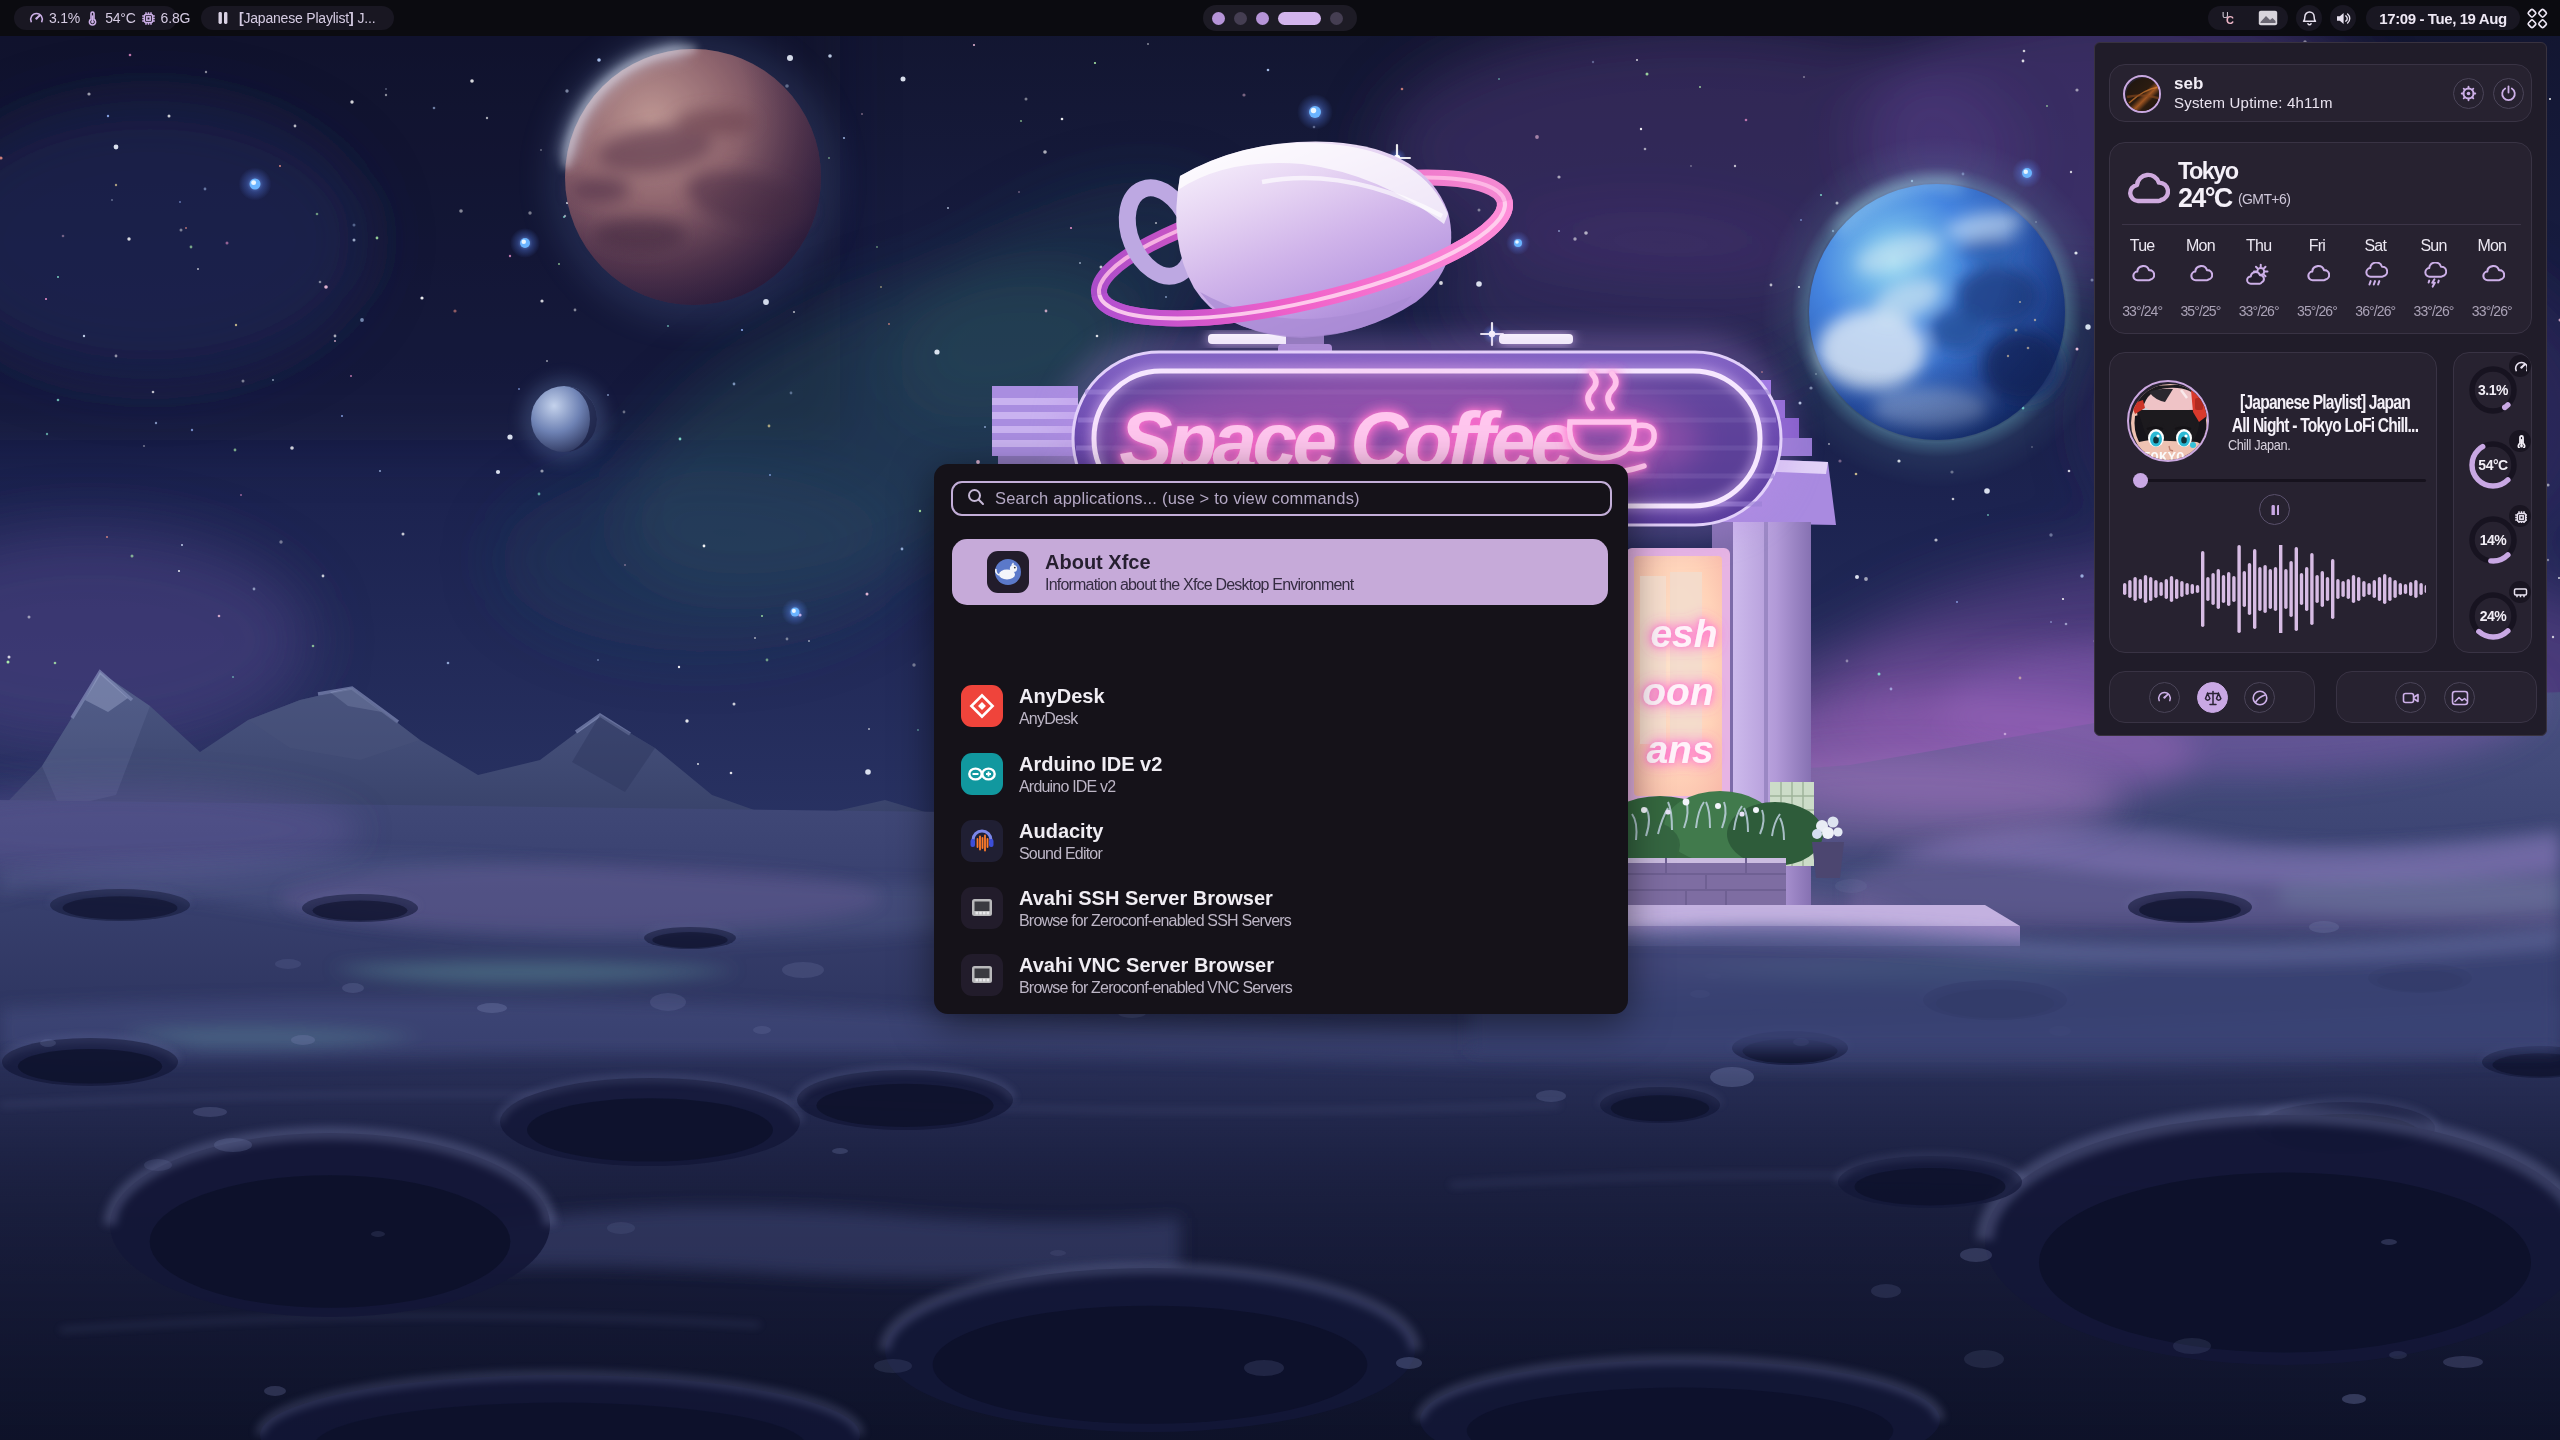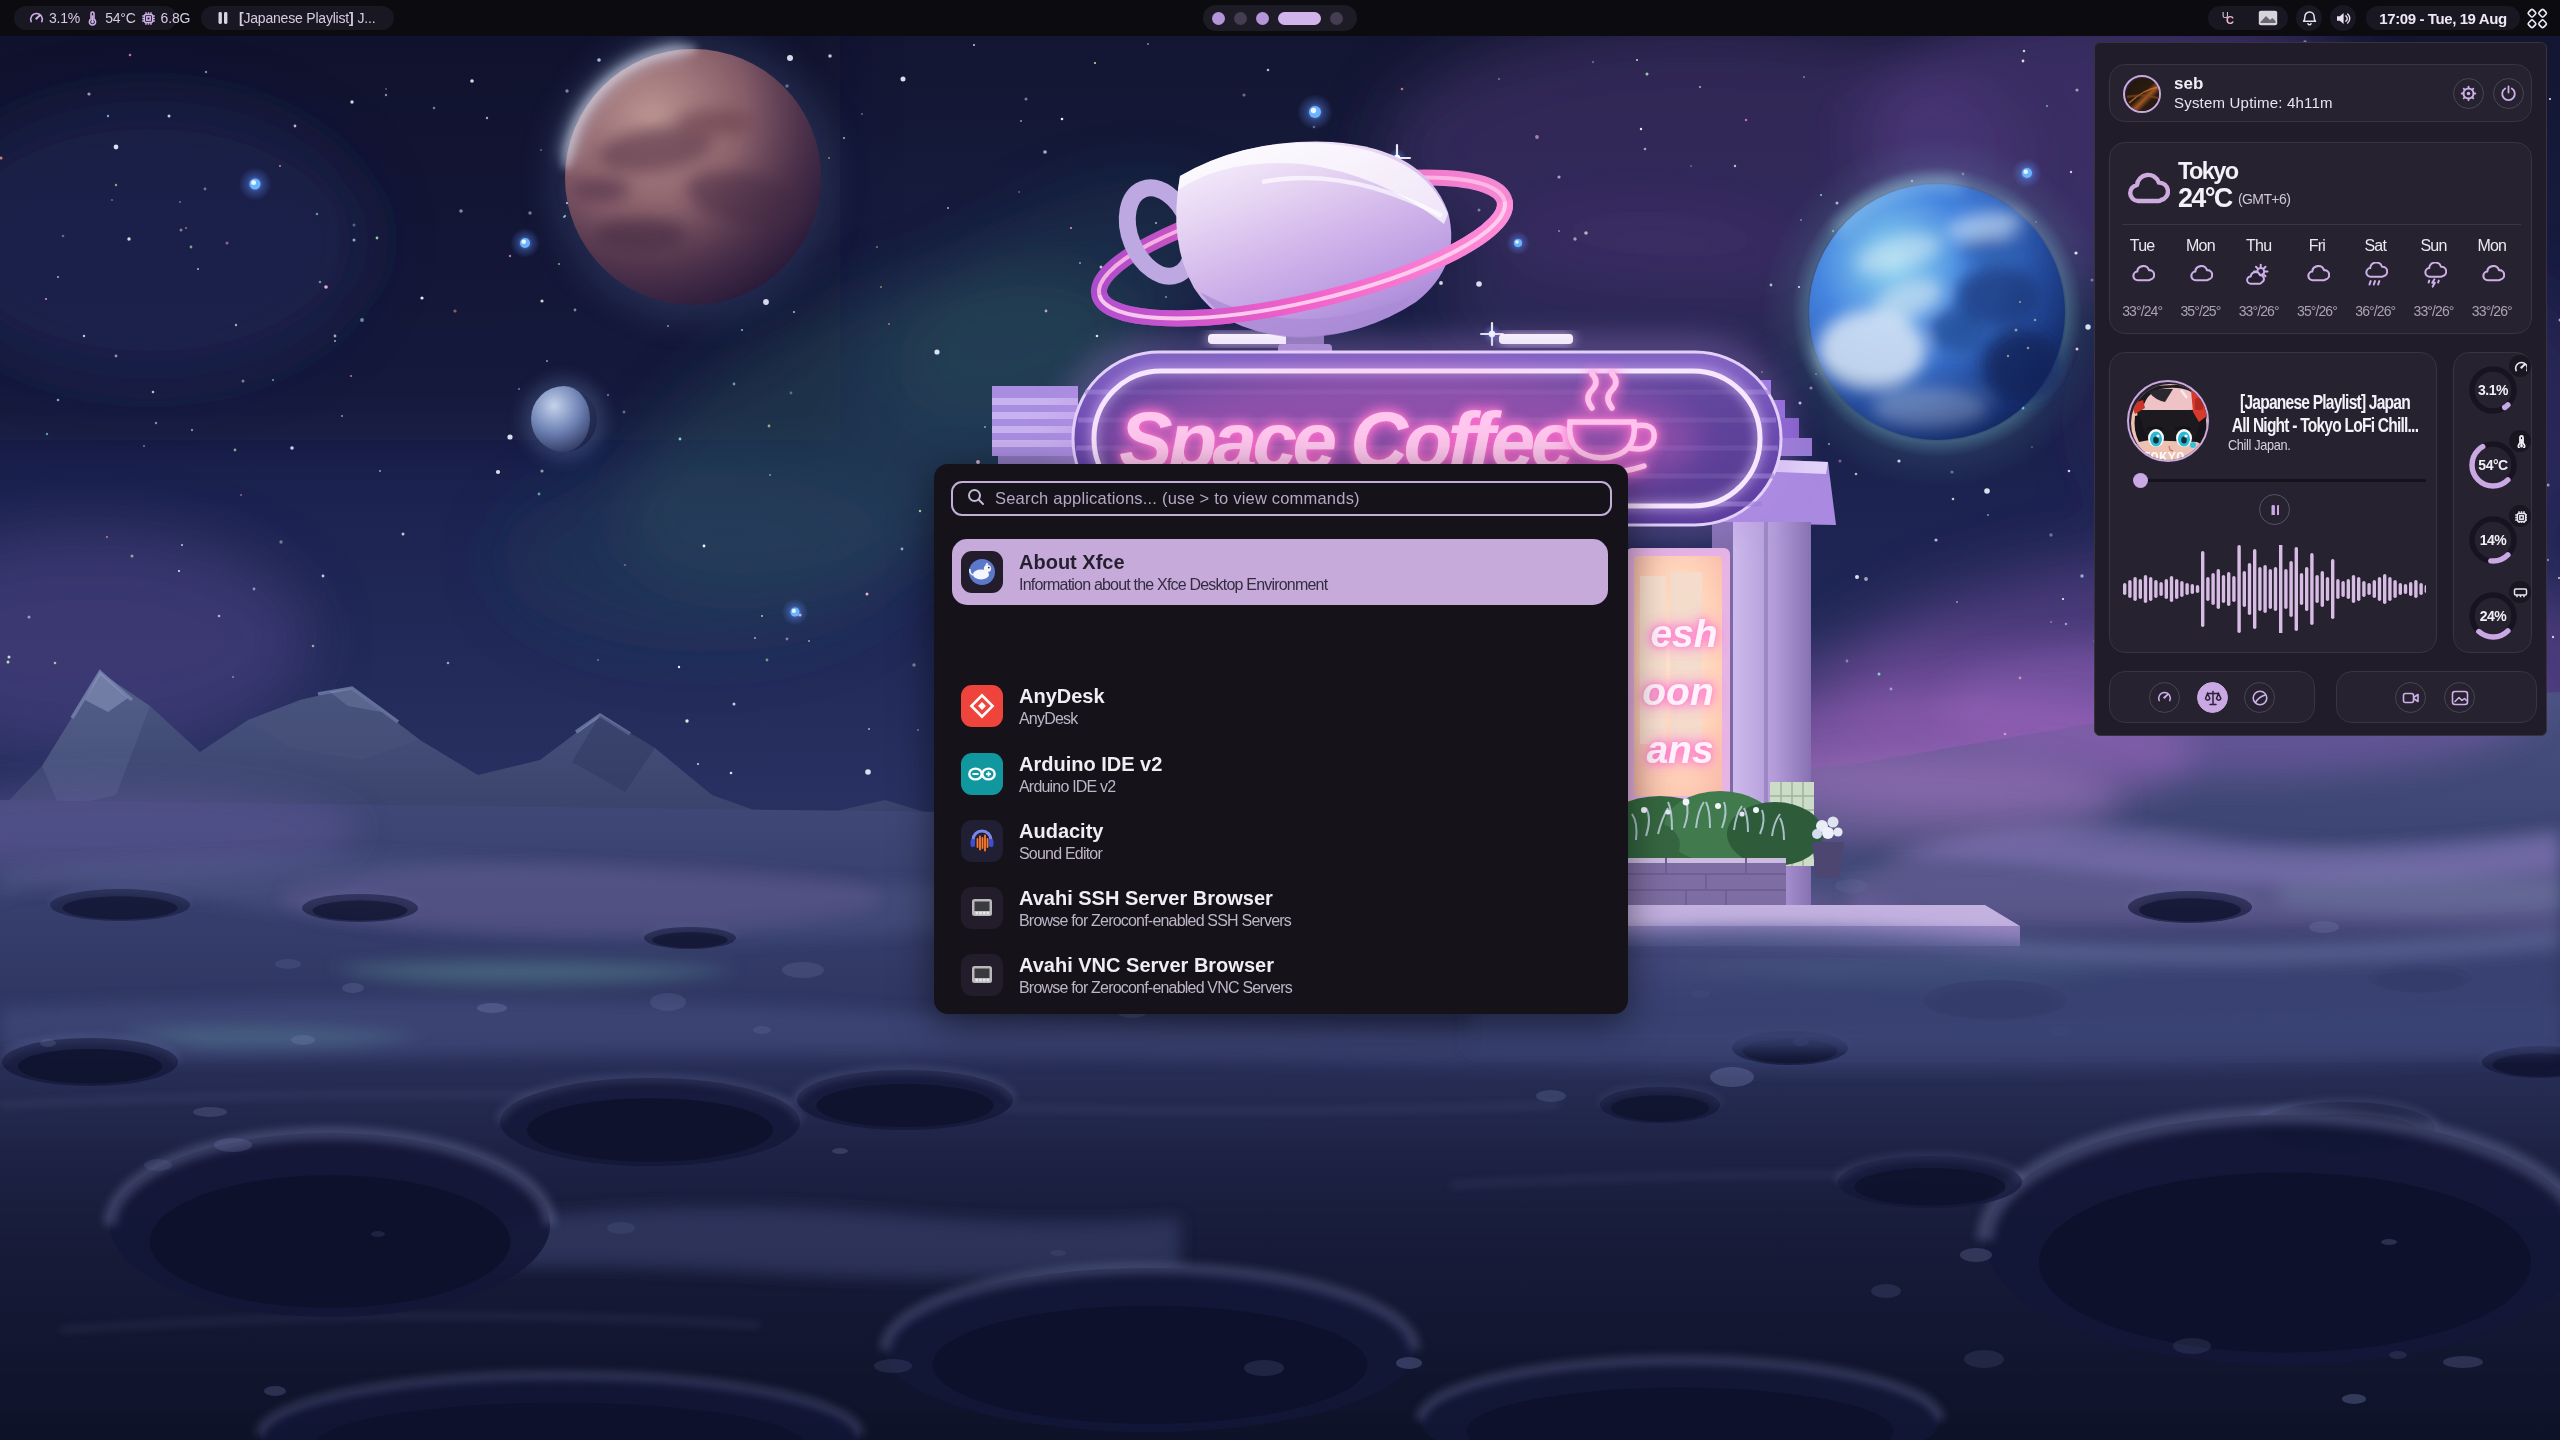--- a/index.html
+++ b/index.html
@@ -11,21 +11,21 @@
 #wsbox { position:absolute; left:1203px; top:5px; width:154px; height:26px; background:#1d1b25; border-radius:13px; display:flex; align-items:center; }
 .ws { width:13px; height:13px; border-radius:7px; background:#453e52; margin-left:9px; }
 .ws.on { background:#b694d8; }
 .ws.act { width:43px; background:#d2b4ec; }
 .cir { position:absolute; top:5px; width:26px; height:26px; background:#191722; border-radius:13px; display:flex; align-items:center; justify-content:center; }
 
 #launcher { position:absolute; left:934px; top:464px; width:694px; height:550px; background:#151219; border-radius:14px; box-shadow:0 10px 40px rgba(0,0,0,0.5); }
 #search { position:absolute; left:17px; top:17px; width:661px; height:35px; border:2px solid #c3aed8; border-radius:11px; display:flex; align-items:center; color:#b4a8c4; font-size:16.5px; letter-spacing:0.2px; }
 #search .mag { margin:0 9px 0 13px; }
 .row { position:absolute; left:18px; width:656px; height:66px; border-radius:15px; display:flex; align-items:center; }
-.row.sel { background:#c6aad9; }
+.row.sel { background:#c6aad9;padding-left:26px; }
 .ricon { margin-left:9px; width:42px; height:42px; }
 .rtxt { margin-left:16px; }
 .rt { font-size:20px; font-weight:bold; color:#f0edf3; line-height:26px; }
 .rs { font-size:16px; letter-spacing:-0.8px; color:#bdb6c6; line-height:20px; }
 .row.sel .rt { color:#261f30; }
 .row.sel .rs { color:#352c42; }
 
 #sidebar { position:absolute; left:2094px; top:42px; width:453px; height:694px; background:#201c29; border:1px solid #38323f; border-radius:6px; }
 .card { position:absolute; background:#272230; border:1px solid #393344; border-radius:16px; }
 #ucard { left:14px; top:21px; width:423px; height:58px; }

